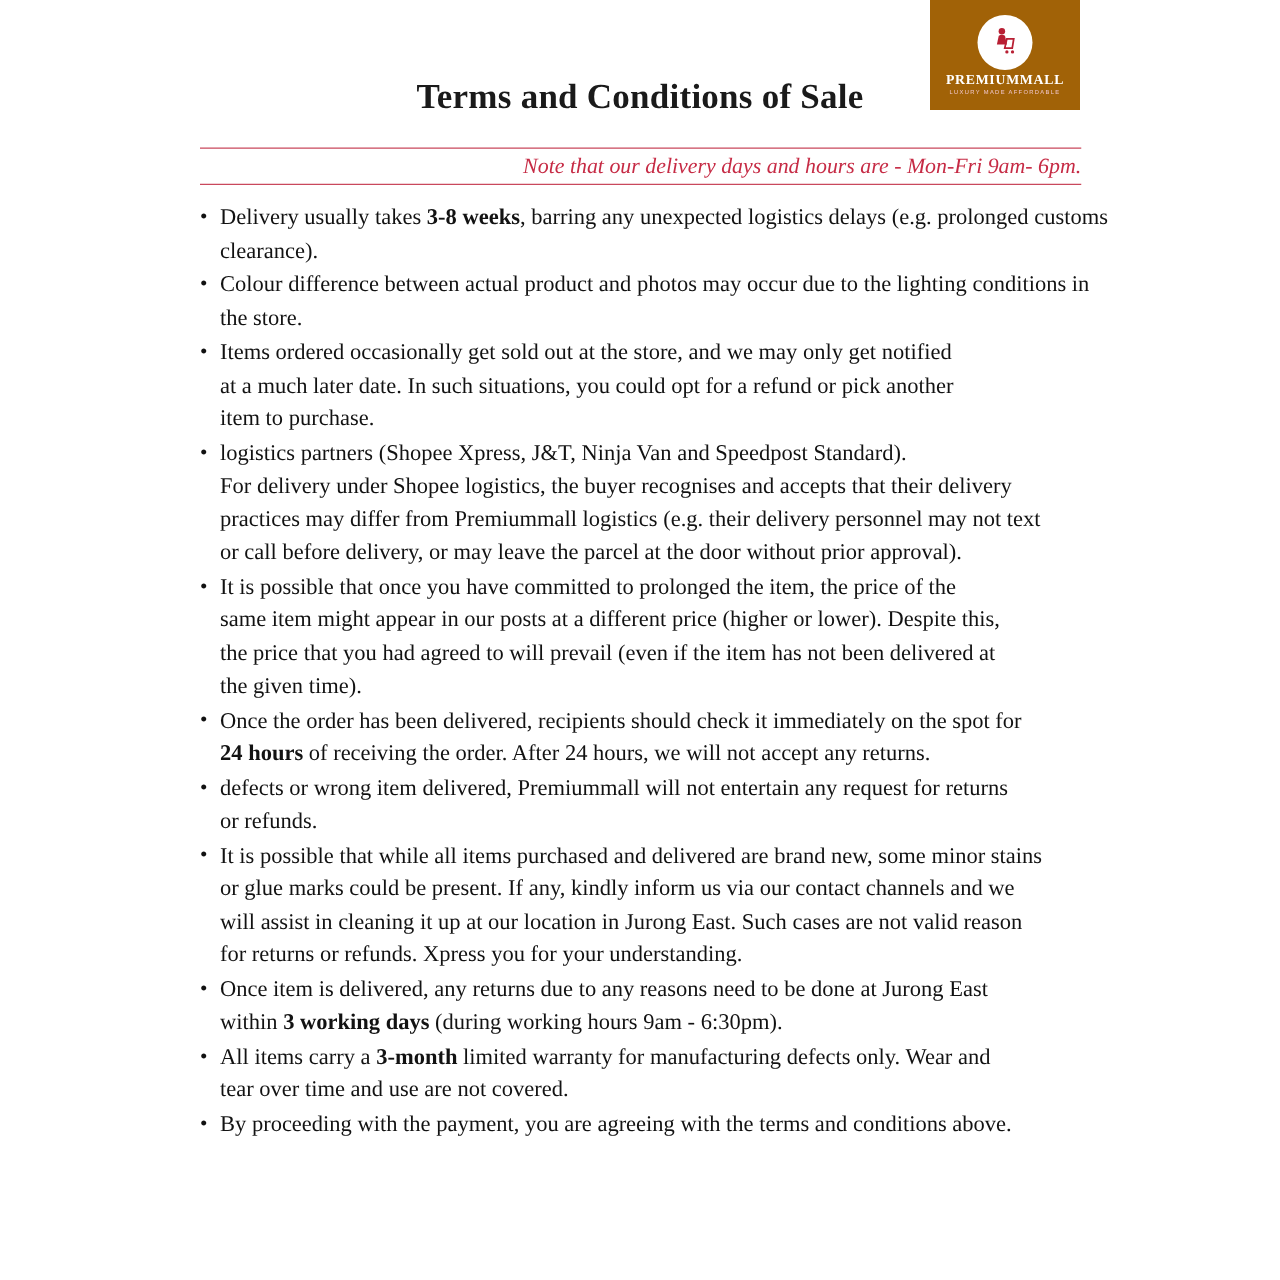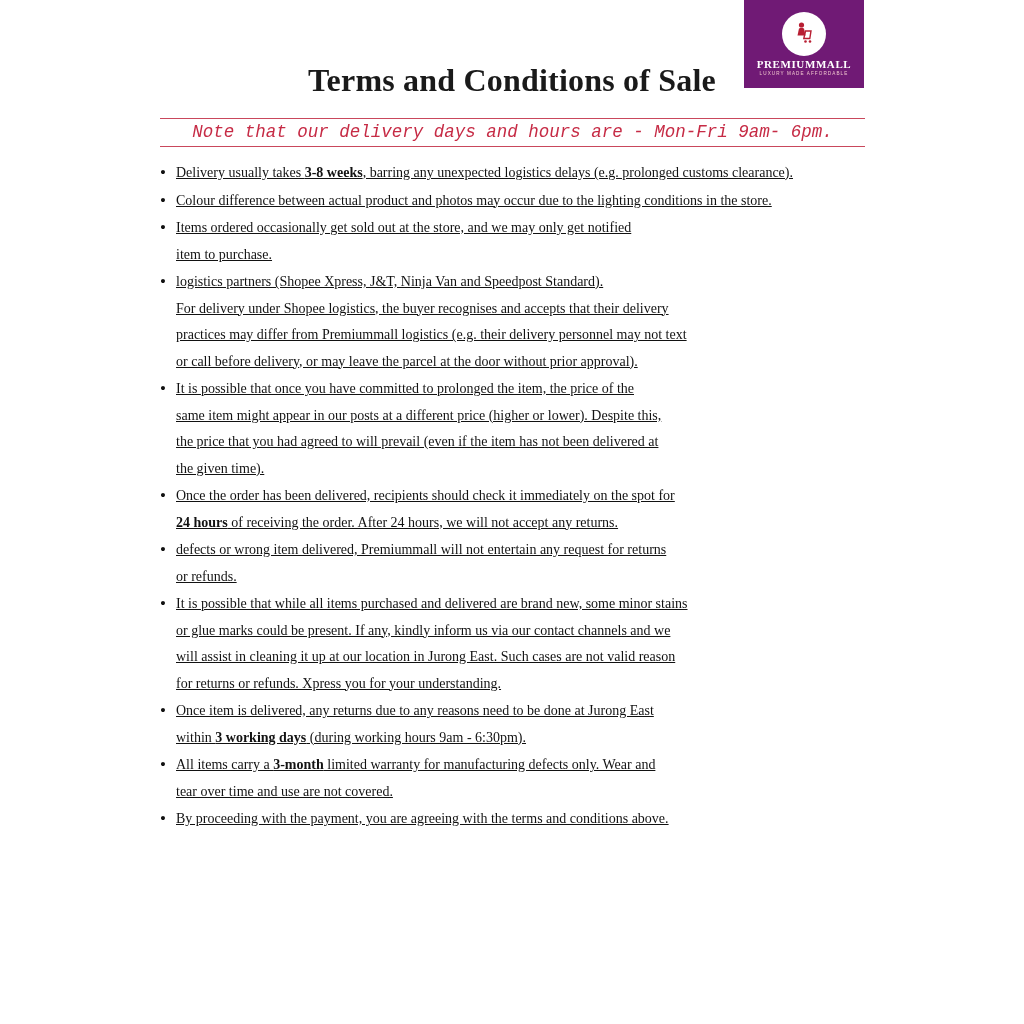--- a/index.html
+++ b/index.html
@@ -23,21 +23,21 @@
     box-sizing: border-box;
   }
 
   
   .logo-box {
     position: absolute;
     top: 0;
     left: 744px;
     width: 120px;
     height: 88px;
-    background: #701a75;
+    background: #a16207;
     display: flex;
     align-items: center;
     justify-content: center;
   }
   .logo-inner {
     display: flex;
     flex-direction: column;
     align-items: center;
     justify-content: center;
   }
@@ -68,45 +68,45 @@
     line-height: 1;
   }
 
   
   .doc-title {
     position: absolute;
     top: 62px;
     left: 0;
     width: 1024px;
     text-align: center;
-    font-size: 32px;
+    font-size: 28px;
     font-weight: bold;
     font-family: "Liberation Serif", serif;
     letter-spacing: 0.2px;
   }
 
   
   .notice-wrap {
     position: absolute;
     top: 118px;
     left: 160px;
     width: 705px;
   }
   .rule {
     height: 1px;
     background: #c9485c;
     width: 100%;
   }
   .notice {
-    text-align: center;
+    text-align: right;
     color: #c62b45;
     font-style: italic;
     font-size: 17.5px;
     padding: 3px 0 4px 0;
-    font-family: Liberation Mono, monospace;
+    font-family: Liberation Serif, serif;
   }
 
   
   .list {
     position: absolute;
     top: 160px;
     left: 150px;
     width: 740px;
   }
   .item {
@@ -117,25 +117,24 @@
   .bullet {
     width: 26px;
     flex: 0 0 26px;
     font-size: 17px;
     line-height: 26.5px;
     text-align: center;
     color: #111;
   }
   .item-body {
     flex: 1 1 auto;
-    font-size: 14px;
+    font-size: 18px;
     line-height: 26.5px;
     font-family: "Liberation Serif", serif;
     color: #121212;
-    text-decoration: underline;
   }
   .item-body b {
     font-weight: bold;
   }
   .line {
     white-space: normal;
   }
 </style>
 </head>
 <body>
@@ -176,20 +175,21 @@
       <div class="item">
         <div class="bullet">•</div>
         <div class="item-body">
           <div class="line">Colour difference between actual product and photos may occur due to the lighting conditions in the store.</div>
         </div>
       </div>
       <div class="item">
         <div class="bullet">•</div>
         <div class="item-body">
           <div class="line">Items ordered occasionally get sold out at the store, and we may only get notified</div>
+          <div class="line">at a much later date. In such situations, you could opt for a refund or pick another</div>
           <div class="line">item to purchase.</div>
         </div>
       </div>
       <div class="item">
         <div class="bullet">•</div>
         <div class="item-body">
           <div class="line">logistics partners (Shopee Xpress, J&amp;T, Ninja Van and Speedpost Standard).</div>
           <div class="line">For delivery under Shopee logistics, the buyer recognises and accepts that their delivery</div>
           <div class="line">practices may differ from Premiummall logistics (e.g. their delivery personnel may not text</div>
           <div class="line">or call before delivery, or may leave the parcel at the door without prior approval).</div>

